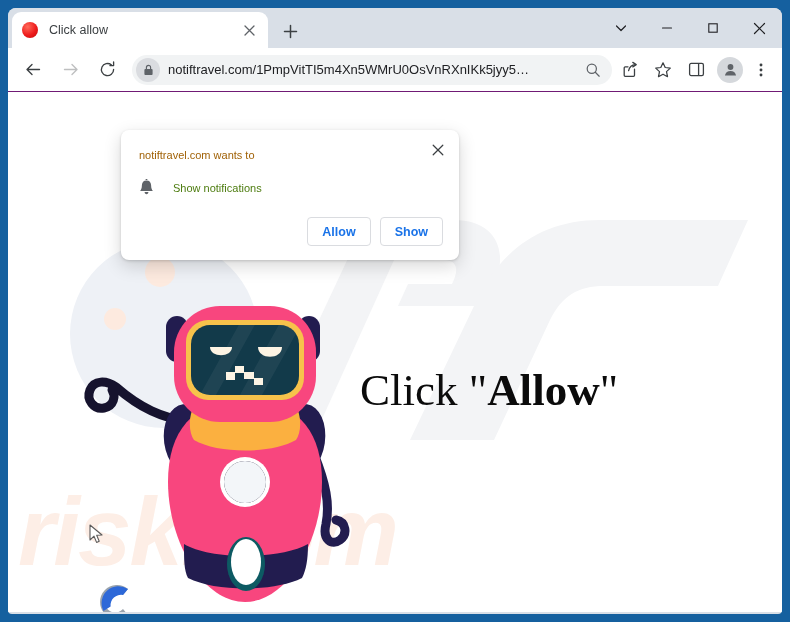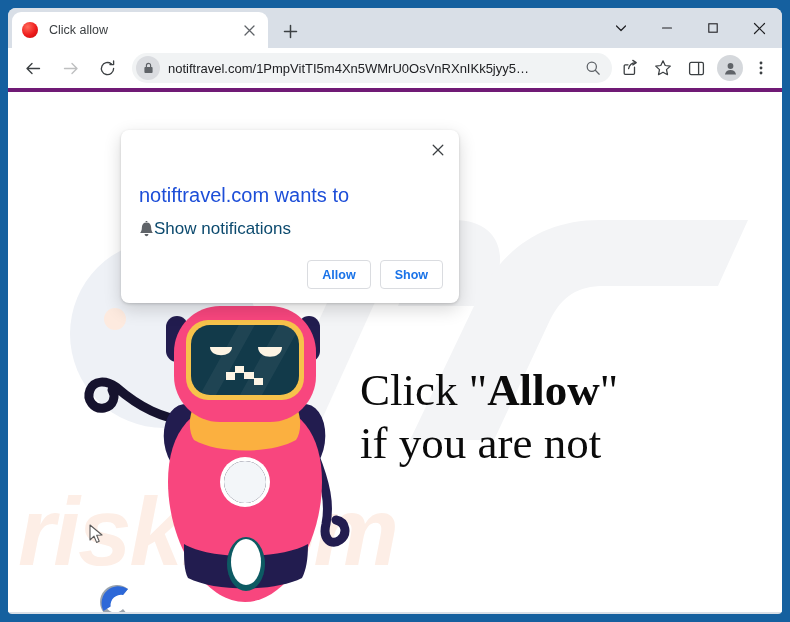--- a/index.html
+++ b/index.html
@@ -87,21 +87,21 @@
   }
 
   
   #toolbar {
     position: relative;
     height: 44px;
     background: #ffffff;
     display: flex;
     align-items: center;
     padding: 0 6px 0 10px;
-    border-bottom: 4px solid #701a75;
+    border-bottom: 1px solid #701a75;
   }
   .nav-btn {
     width: 30px; height: 30px;
     display: flex; align-items: center; justify-content: center;
     flex: 0 0 auto;
     margin-right: 7px;
   }
   .nav-btn.disabled { opacity: 0.33; }
 
   #omnibox {
@@ -235,34 +235,34 @@
     padding: 16px 16px 14px 18px;
   }
   #permission-close {
     position: absolute;
     right: 10px; top: 9px;
     width: 22px; height: 22px;
     display: flex; align-items: center; justify-content: center;
     color: #3c4043;
   }
   #permission-title {
-    font-size: 20px;
-    color: #1d4ed8;
+    font-size: 11px;
+    color: #a16207;
     padding-right: 26px;
     line-height: 18px;
-    margin-top: 40px;
   }
   #permission-row {
     margin-top: 15px;
     display: flex;
     align-items: center;
   }
   #permission-row-label {
-    font-size: 17px;
-    color: #0c4a6e;
+    margin-left: 19px;
+    font-size: 11px;
+    color: #4d7c0f;
   }
   #permission-actions {
     margin-top: 21px;
     display: flex;
     justify-content: flex-end;
     gap: 9px;
   }
   .perm-btn {
     min-width: 62px;
     height: 29px;
@@ -453,21 +453,21 @@
 
         <path d="M140 55 C140 66 162 66 162 55 Z" fill="#fdf4e4"></path>
         <path d="M188 55 C188 68 212 68 212 55 Z" fill="#fdf4e4"></path>
 
         <rect x="156" y="80" width="9" height="8" fill="#fdf4e4"></rect>
         <rect x="165" y="74" width="9" height="7" fill="#fdf4e4"></rect>
         <rect x="174" y="80" width="10" height="7" fill="#fdf4e4"></rect>
         <rect x="184" y="86" width="9" height="7" fill="#fdf4e4"></rect>
       </svg>
 
-      <div id="headline"><span>Click "<span class="bold">Allow</span>"</span><br><span>if you are not</span><br></div>
+      <div id="headline"><span>Click "<span class="bold">Allow</span>"</span><br><br></div>
 
       <div id="captcha-badge">
         <svg width="46" height="44" viewBox="0 0 46 44">
           <path d="M36 9 A17 17 0 1 0 36 35 L31 29 A10.5 10.5 0 1 1 31 15 Z" fill="#9aa3ad"></path>
           <path d="M36 9 A17 17 0 0 0 11.5 31 L18.6 26.4 A10.5 10.5 0 0 1 31 15 Z" fill="#2d68d8"></path>
         </svg>
         
       </div>
 
       <svg id="mouse-cursor" viewBox="0 0 16 22">

